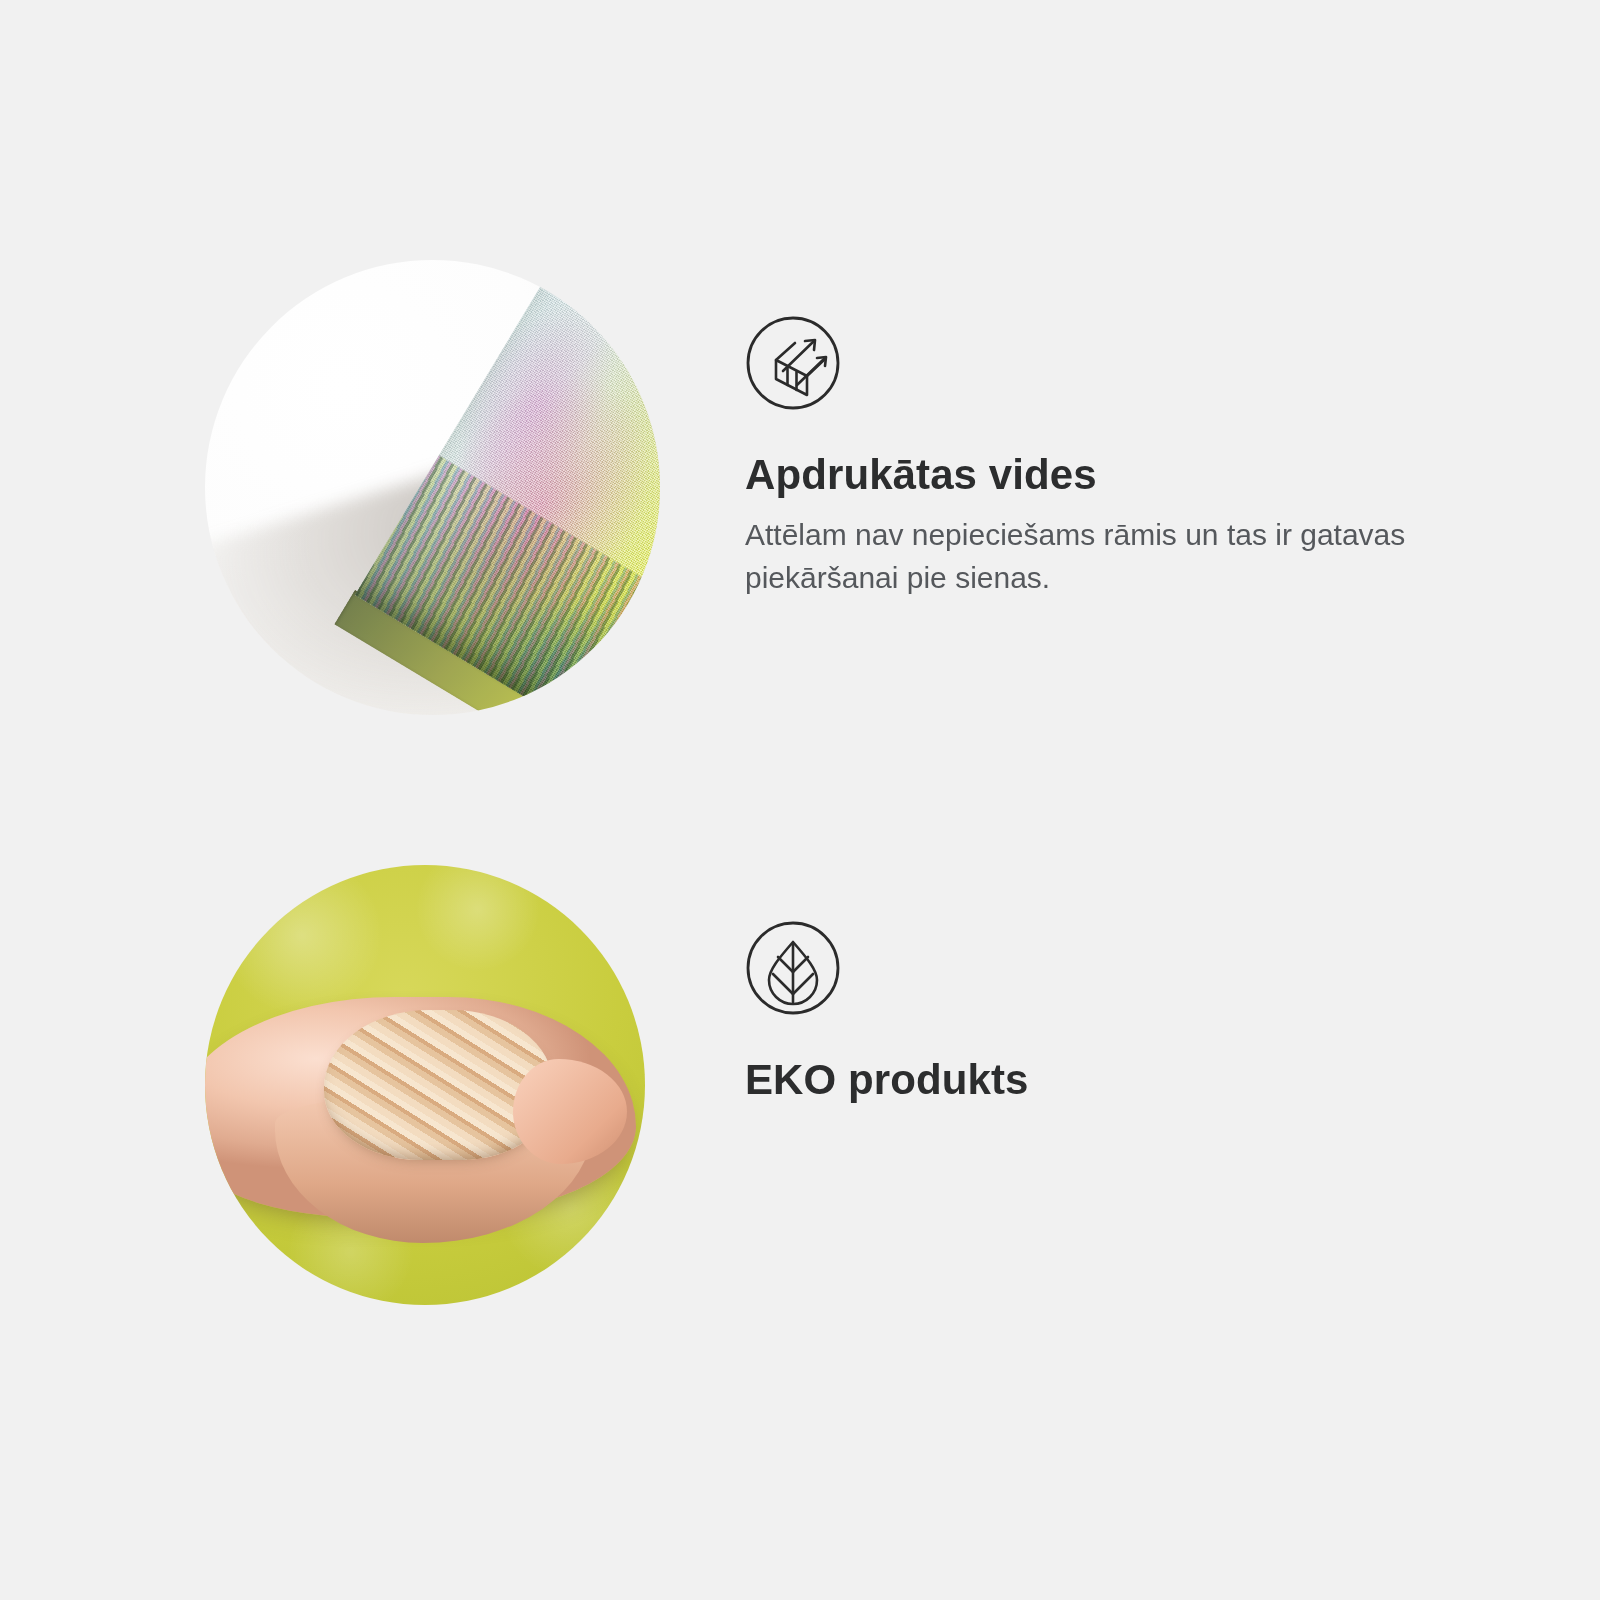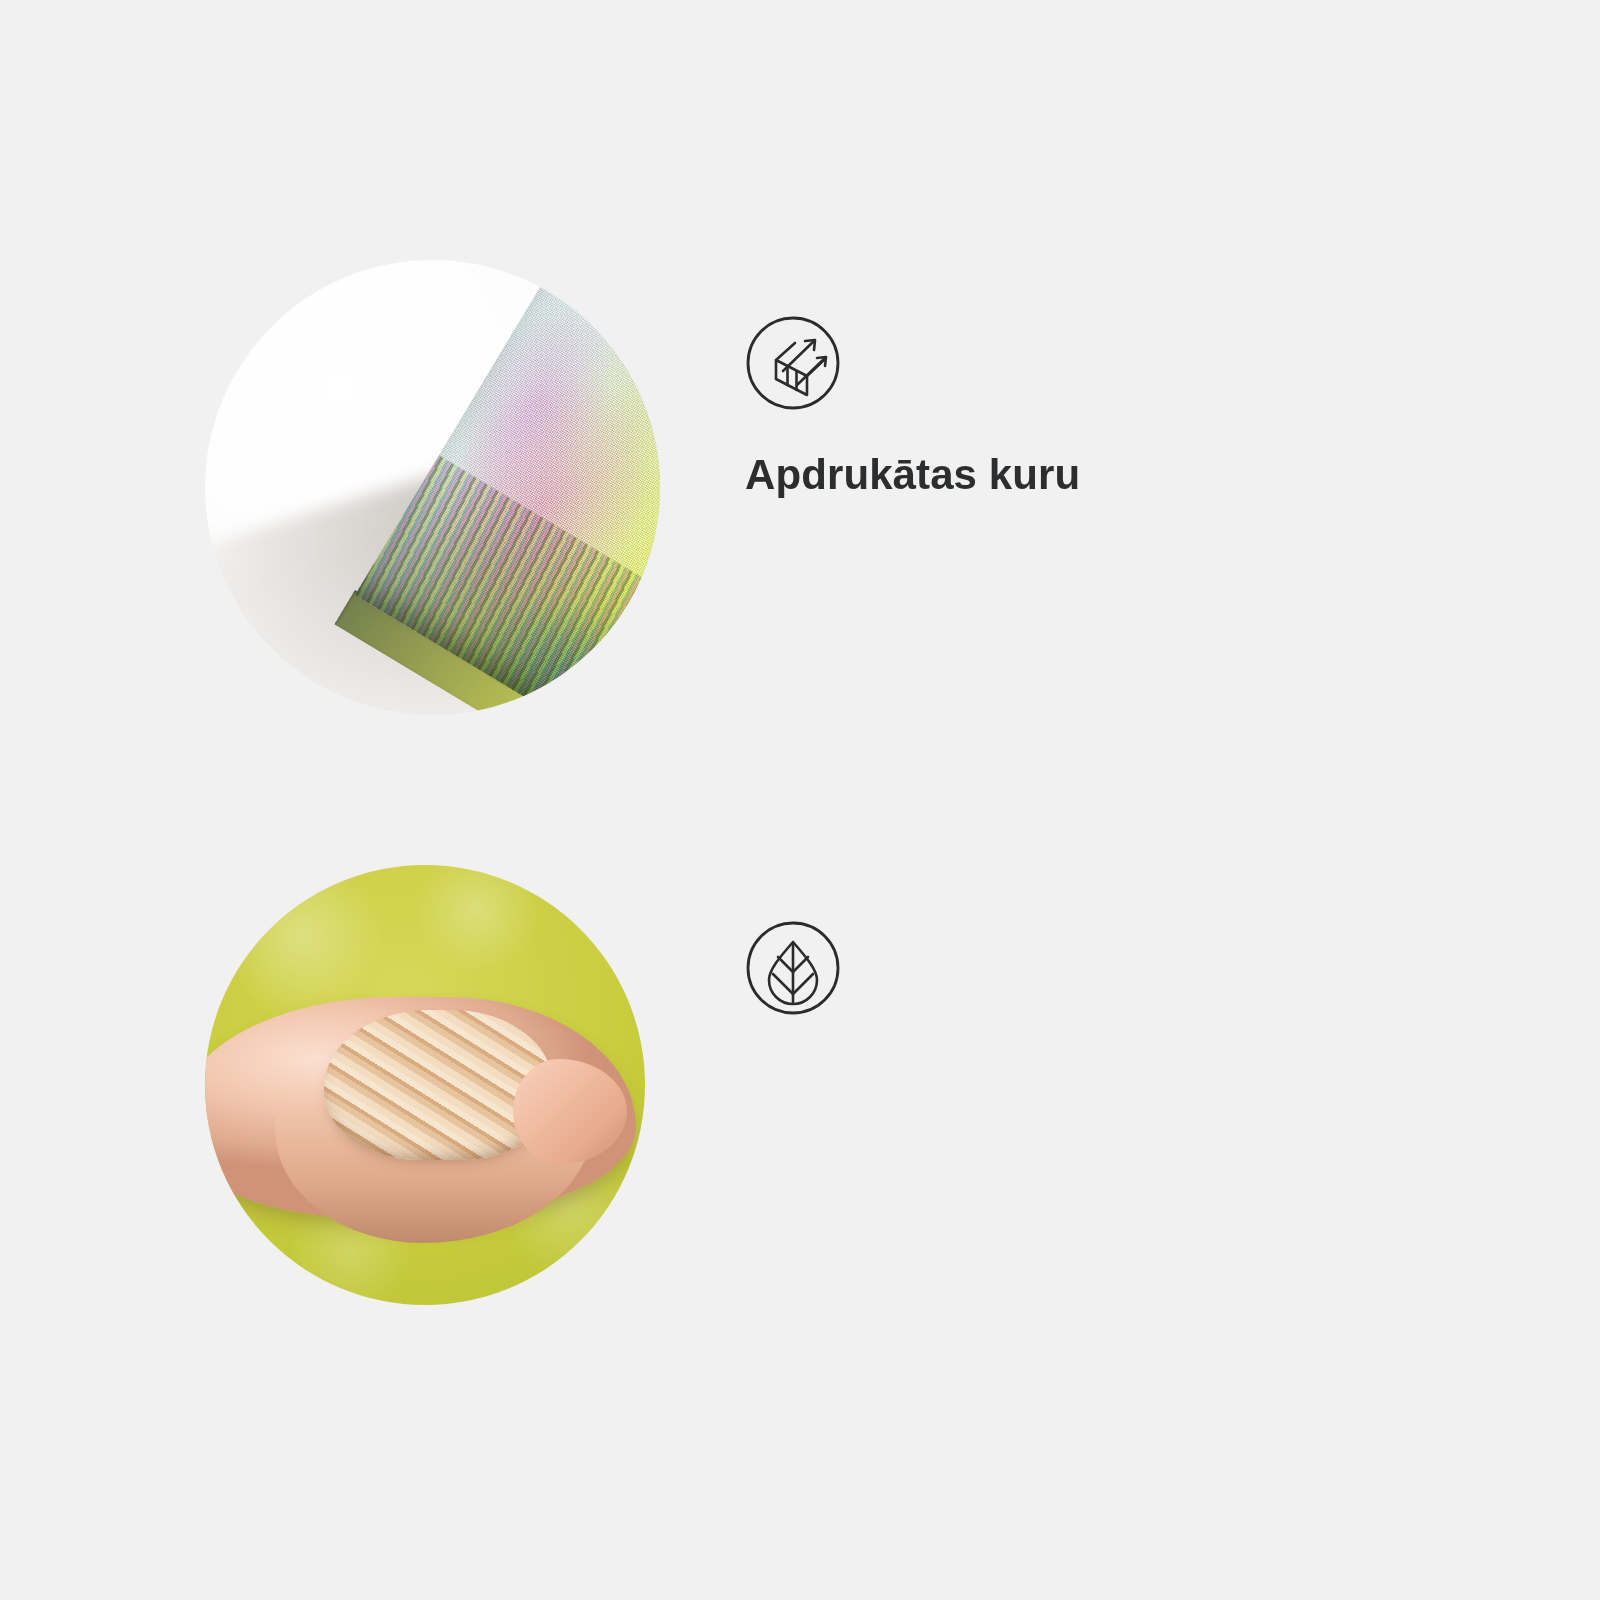--- a/index.html
+++ b/index.html
@@ -250,21 +250,22 @@
           <path d="M62 61 L80 44"></path>
           <path d="M42.5 52 L42.5 70"></path>
           <path d="M51.5 57 L51.5 75"></path>
 
           <path d="M38 56 L69 26"></path>
           <path d="M60 26 L70 25 L69 35"></path>
           <path d="M52 70 L80 43"></path>
           <path d="M72 43 L81 42 L80 51"></path>
         </svg>
       </span>
-      <h2 class="feature-title">Apdrukātas kuru</h2>
+      <h2 class="feature-title">Apdrukātas vides</h2>
+      <p class="feature-desc">Attēlam nav nepieciešams rāmis un tas ir gatavas piekāršanai pie sienas.</p>
     </div>
   </div>
 
   <div class="feature-row" id="row-eco">
 
     <div class="media-wrap">
       <div class="media-circle" id="media-eco">
         <div class="hand"></div>
         <div class="hand-cup"></div>
         <div class="chips"></div>
@@ -277,16 +278,17 @@
         <svg width="96" height="96" viewBox="0 0 96 96" fill="none" stroke="#2b2b2b" stroke-width="2.6" stroke-linecap="round" stroke-linejoin="round">
           <circle cx="48" cy="48" r="45" stroke-width="2.8"></circle>
           <path d="M48 22 C62 38 72 50 72 60 A24 24 0 0 1 24 60 C24 50 34 38 48 22 Z"></path>
           <path d="M48 24 L48 82"></path>
           <path d="M48 52 L33 37"></path>
           <path d="M48 52 L63 37"></path>
           <path d="M48 74 L28 54"></path>
           <path d="M48 74 L68 54"></path>
         </svg>
       </span>
+      <h2 class="feature-title">EKO produkts</h2>
     </div>
   </div>
 
 </div>
 
 </body></html>

